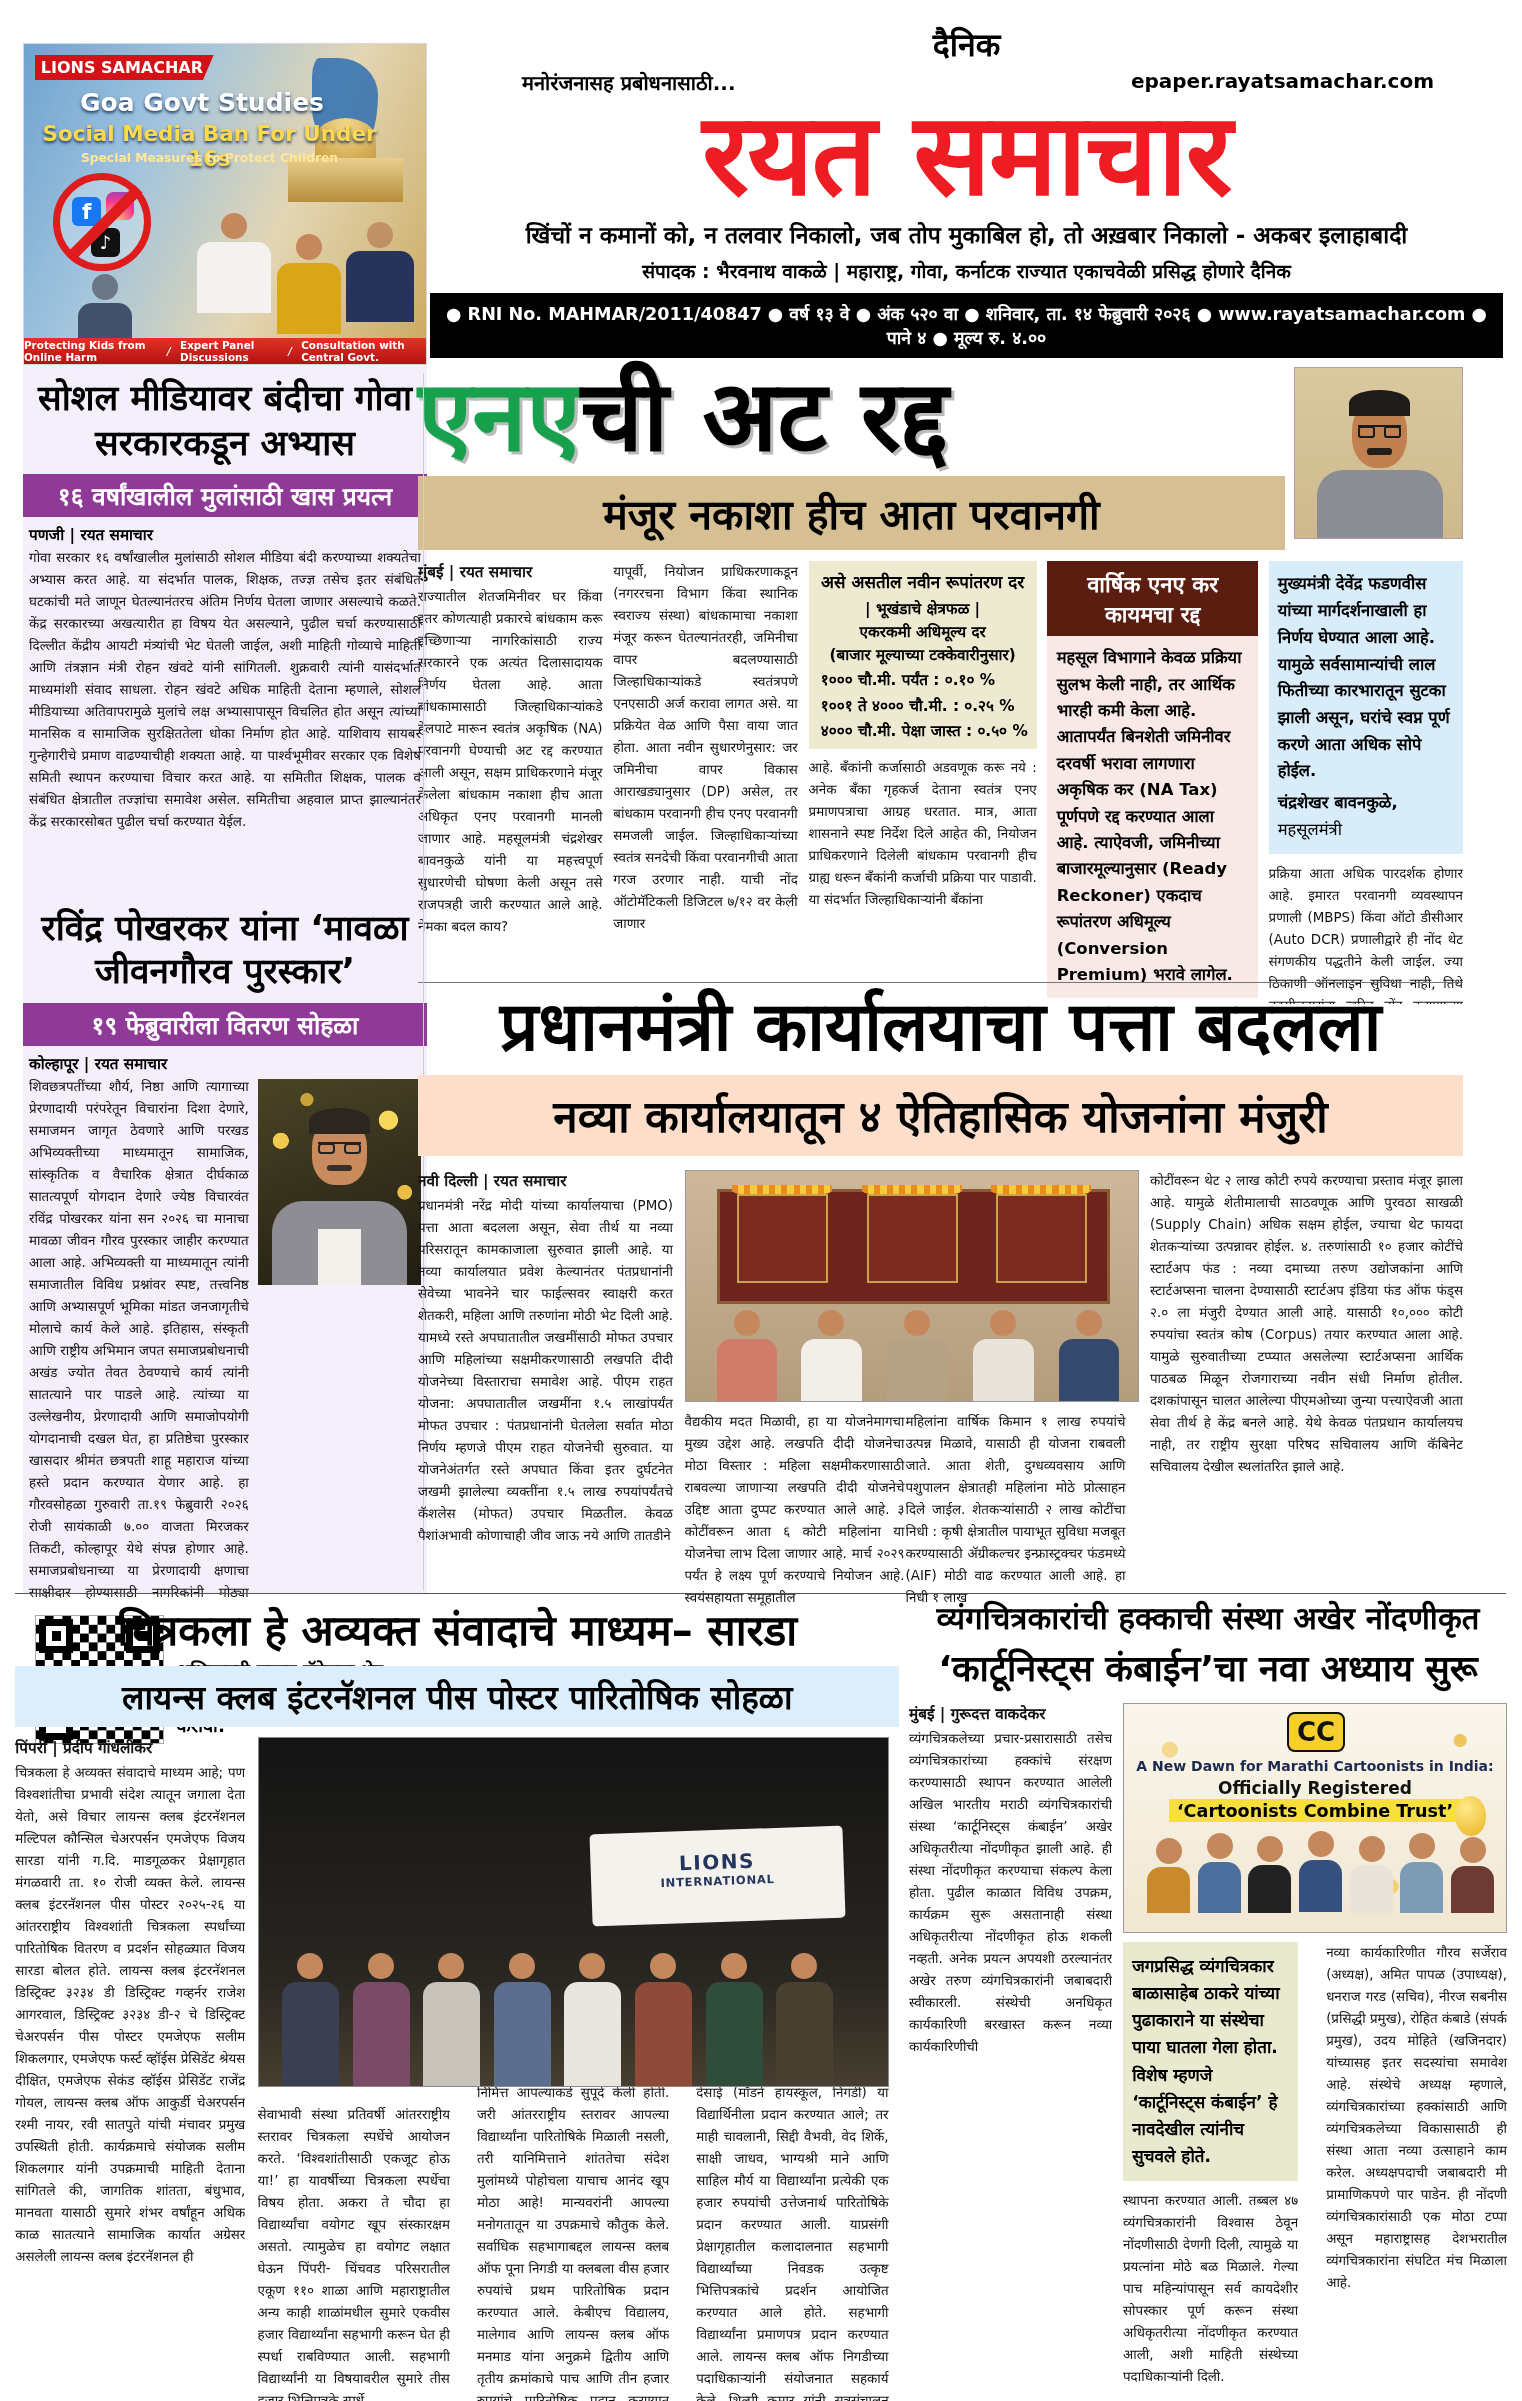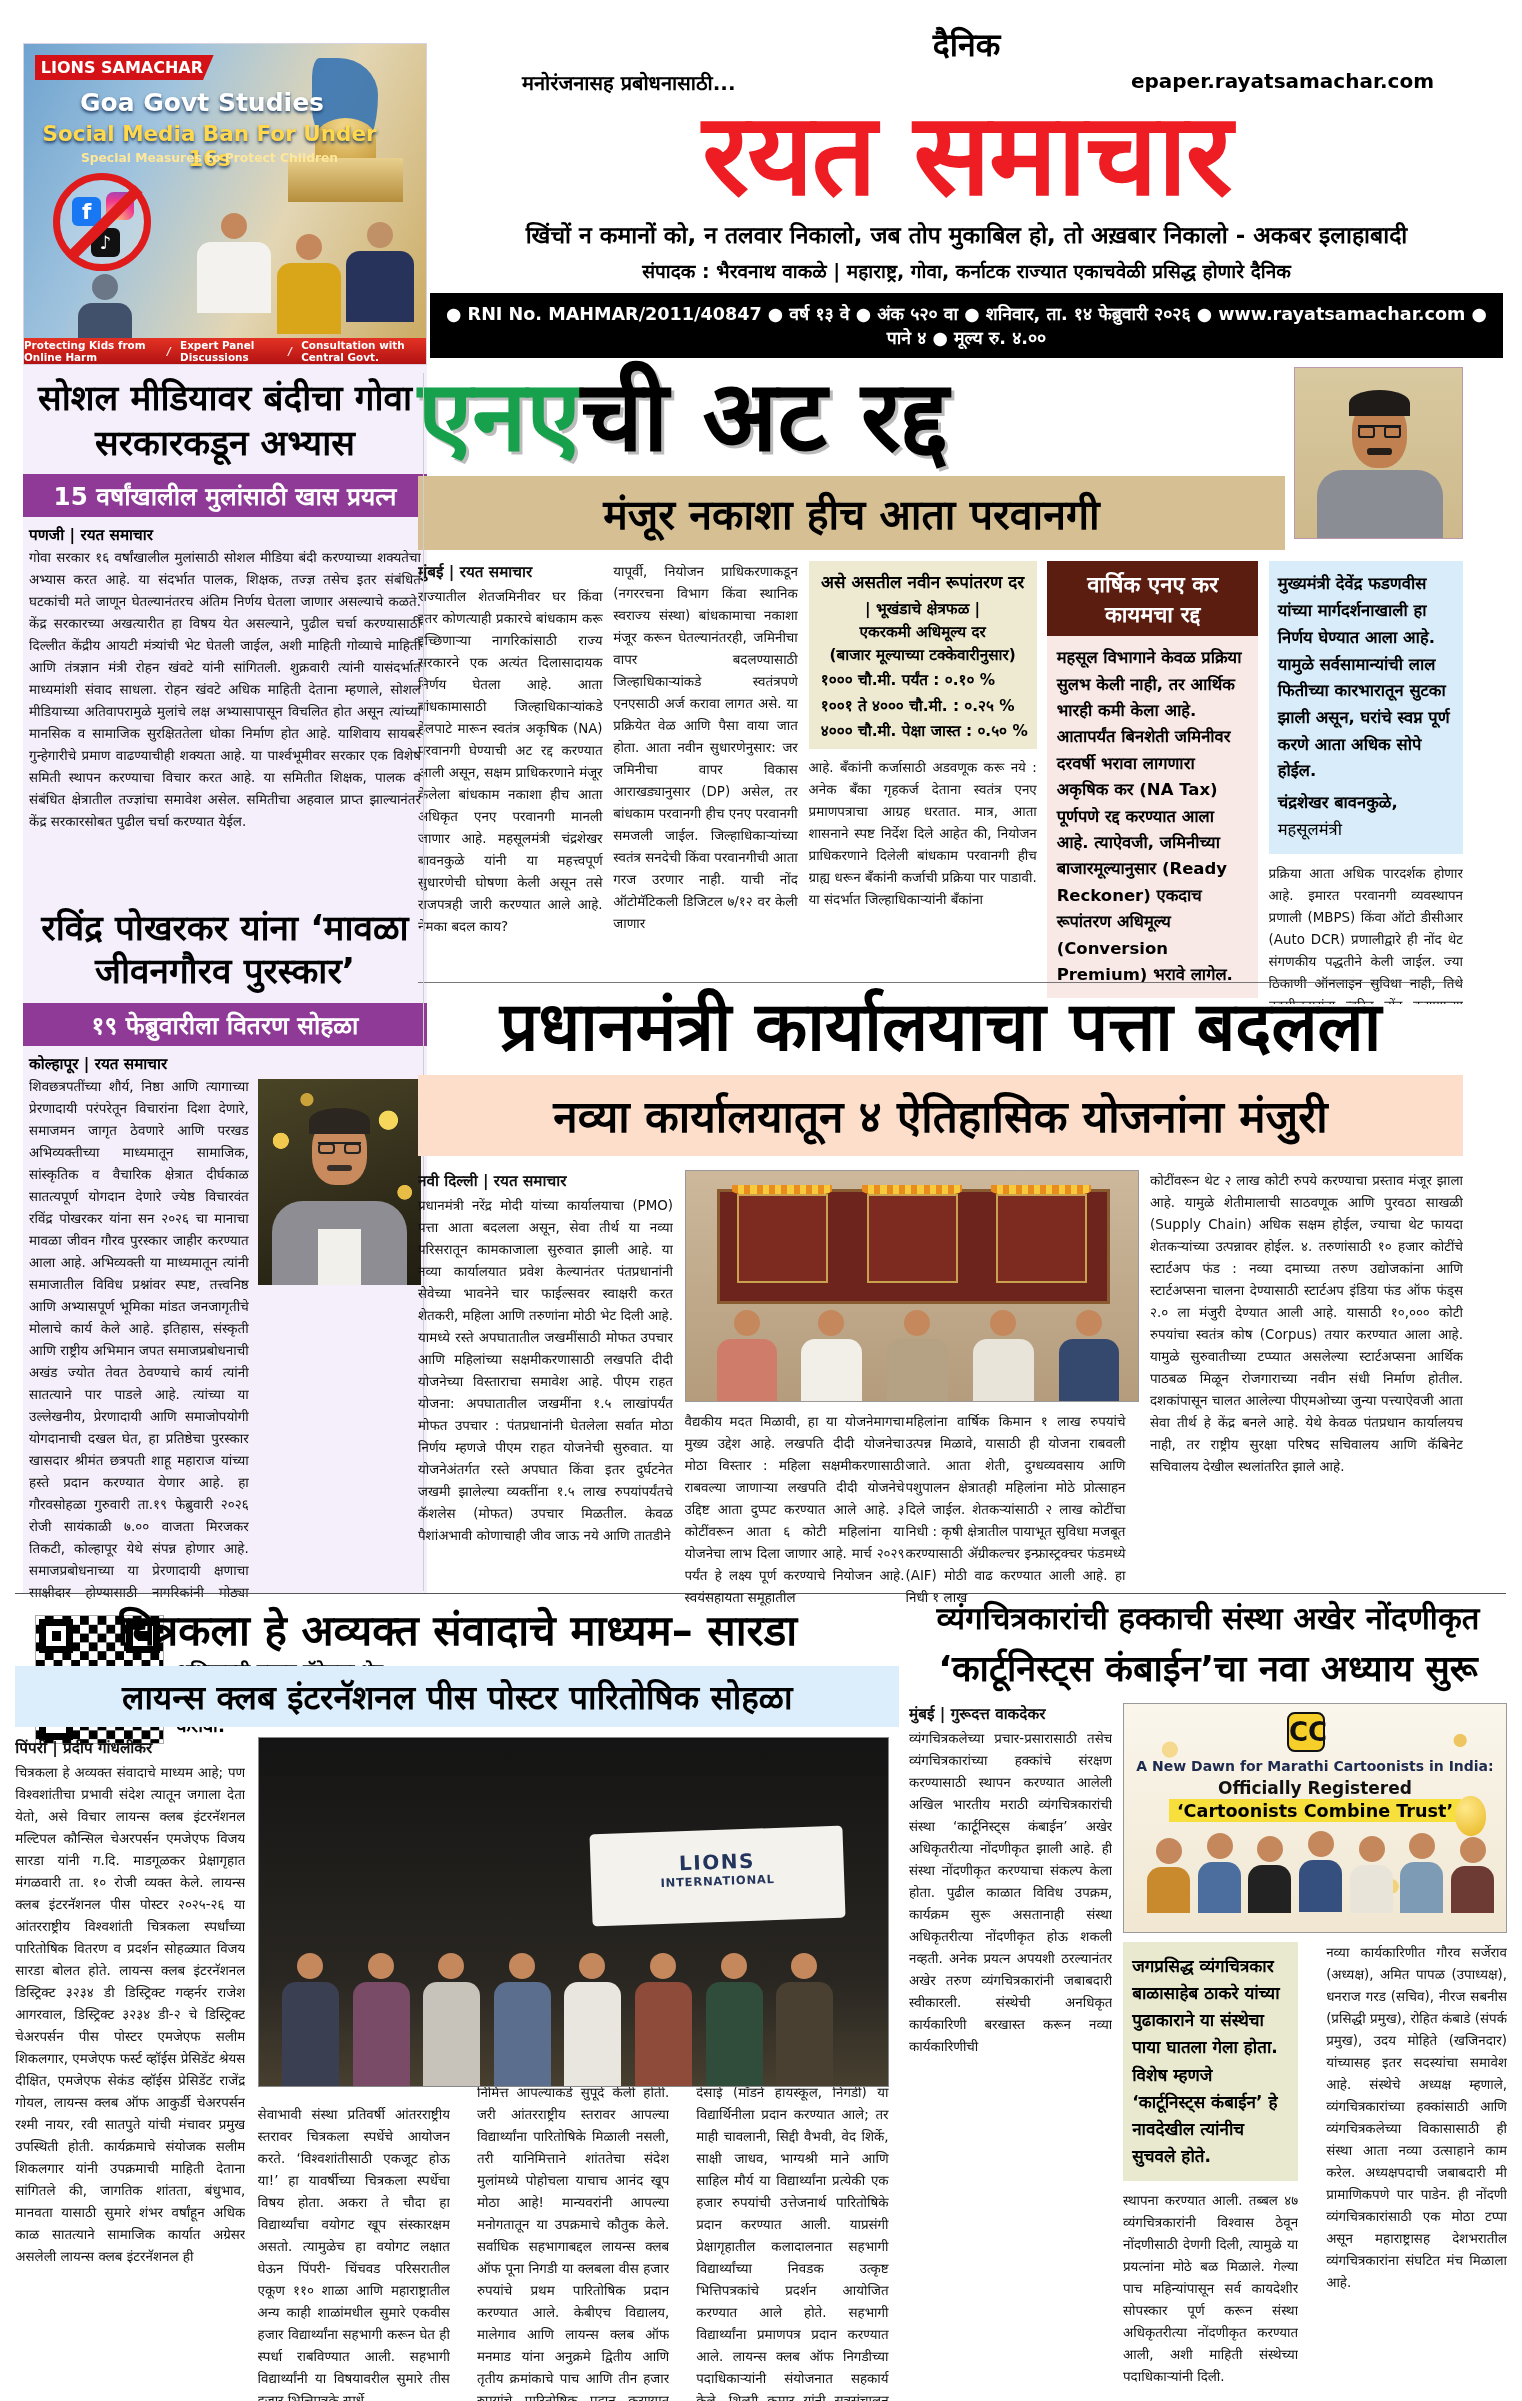--- a/index.html
+++ b/index.html
@@ -123,21 +123,21 @@
   .lions-banner .l2 { font-size:11.5px; letter-spacing:0.8px; }
   .lions-cols { display:flex; gap:27px; margin-top:28px; height:285px;align-items:center; }
 
   
   .cart { position:absolute; left:909px; top:1600px; width:598px; }
   .cart-h1 { font-size:31px; font-weight:bold; text-align:center; line-height:1.2; }
   .cart-h2 { font-size:36px; font-weight:bold; text-align:center; margin-top:6.1px; }
   .cart-body { display:flex; gap:10.7px; margin-top:10.7px; height:691px; }
   .cc-img { width:384px; height:230px; position:relative; overflow:hidden; border:0.8px solid #999;
     background:radial-gradient(circle at 12% 20%,#f5d98e 0 7.7px,transparent 8.4px),radial-gradient(circle at 88% 16%,#eec661 0 6.1px,transparent 7px),radial-gradient(circle at 70% 80%,#f2d27a 0 7px,transparent 7.7px),linear-gradient(#faf6ec,#f1e7d2); }
-  .cc-logo { position:absolute; left:163px; top:7.7px; width:38px; height:40px; background:#f7cf2b; border:2.3px solid #111; border-radius:7.7px; color:#111; font-weight:bold; font-size:26px; text-align:center; line-height:37px; }
+  .cc-logo { position:absolute; left:163px; top:7.7px; width:58px; height:40px; background:#f7cf2b; border:2.3px solid #111; border-radius:7.7px; color:#111; font-weight:bold; font-size:26px; text-align:center; line-height:37px; }
   .cc-l1 { position:absolute; left:0; right:0; top:54px; text-align:center; font-size:14px; font-weight:bold; color:#1d2a4f; }
   .cc-l2 { position:absolute; left:0; right:0; top:74px; text-align:center; font-size:17px; font-weight:bold; color:#111; }
   .cc-l3 { position:absolute; left:0; right:0; top:97px; text-align:center; }
   .cc-l3 span { background:#f7e03c; font-size:17.6px; font-weight:bold; padding:1.5px 7.7px; }
   .cc-banner { position:absolute; left:10.7px; right:10.7px; bottom:6.1px; background:linear-gradient(#f4e2ab,#e2c36e); border:0.8px solid #b3914a; border-radius:3.1px; text-align:center; font-size:12.7px; font-weight:bold; color:#4a3312; padding:4.6px 1.5px; }
   .cc-balloon { position:absolute; right:20px; top:92px; width:31px; height:40px; background:radial-gradient(circle at 35% 30%,#ffe98a,#e8b51f); border-radius:50% 50% 48% 52%; }
   .olive-box { background:#e9e9d0; padding:10.7px 9.2px; font-size:17px; font-weight:bold; line-height:1.6; margin-bottom:9.2px; }
   .small-head { width:26px; height:26px; border-radius:50%; margin:0 auto; }
 </style>
 </head>
@@ -181,21 +181,21 @@
       <div class="promo-strip">
         <span>Protecting Kids from Online Harm</span>
         <span class="sep">/</span>
         <span>Expert Panel Discussions</span>
         <span class="sep">/</span>
         <span>Consultation with Central Govt.</span>
       </div>
     </div>
 
     <h2 class="goa-headline">सोशल मीडियावर बंदीचा गोवा सरकारकडून अभ्यास</h2>
-    <div class="kicker">15 वर्षांखालील मुलांसाठी खास प्रयत्न</div>
+    <div class="kicker">१६ वर्षांखालील मुलांसाठी खास प्रयत्न</div>
     <div class="rail-pad">
       <p class="dateline">पणजी | रयत समाचार</p>
       <p class="body-txt j goa-body">गोवा सरकार १६ वर्षांखालील मुलांसाठी सोशल मीडिया बंदी करण्याच्या शक्यतेचा अभ्यास करत आहे. या संदर्भात पालक, शिक्षक, तज्ज्ञ तसेच इतर संबंधित घटकांची मते जाणून घेतल्यानंतरच अंतिम निर्णय घेतला जाणार असल्याचे कळते. केंद्र सरकारच्या अखत्यारीत हा विषय येत असल्याने, पुढील चर्चा करण्यासाठी दिल्लीत केंद्रीय आयटी मंत्र्यांची भेट घेतली जाईल, अशी माहिती गोव्याचे माहिती आणि तंत्रज्ञान मंत्री रोहन खंवटे यांनी सांगितली. शुक्रवारी त्यांनी यासंदर्भात माध्यमांशी संवाद साधला. रोहन खंवटे अधिक माहिती देताना म्हणाले, सोशल मीडियाच्या अतिवापरामुळे मुलांचे लक्ष अभ्यासापासून विचलित होत असून त्यांच्या मानसिक व सामाजिक सुरक्षिततेला धोका निर्माण होत आहे. याशिवाय सायबर गुन्हेगारीचे प्रमाण वाढण्याचीही शक्यता आहे. या पार्श्वभूमीवर सरकार एक विशेष समिती स्थापन करण्याचा विचार करत आहे. या समितीत शिक्षक, पालक व संबंधित क्षेत्रातील तज्ज्ञांचा समावेश असेल. समितीचा अहवाल प्राप्त झाल्यानंतर केंद्र सरकारसोबत पुढील चर्चा करण्यात येईल.</p>
     </div>
 
     <h2 class="pokh-headline">रविंद्र पोखरकर यांना ‘मावळा जीवनगौरव पुरस्कार’</h2>
     <div class="kicker">१९ फेब्रुवारीला वितरण सोहळा</div>
     <div class="rail-pad">
       <p class="dateline">कोल्हापूर | रयत समाचार</p>
       <div class="pokh-body">

